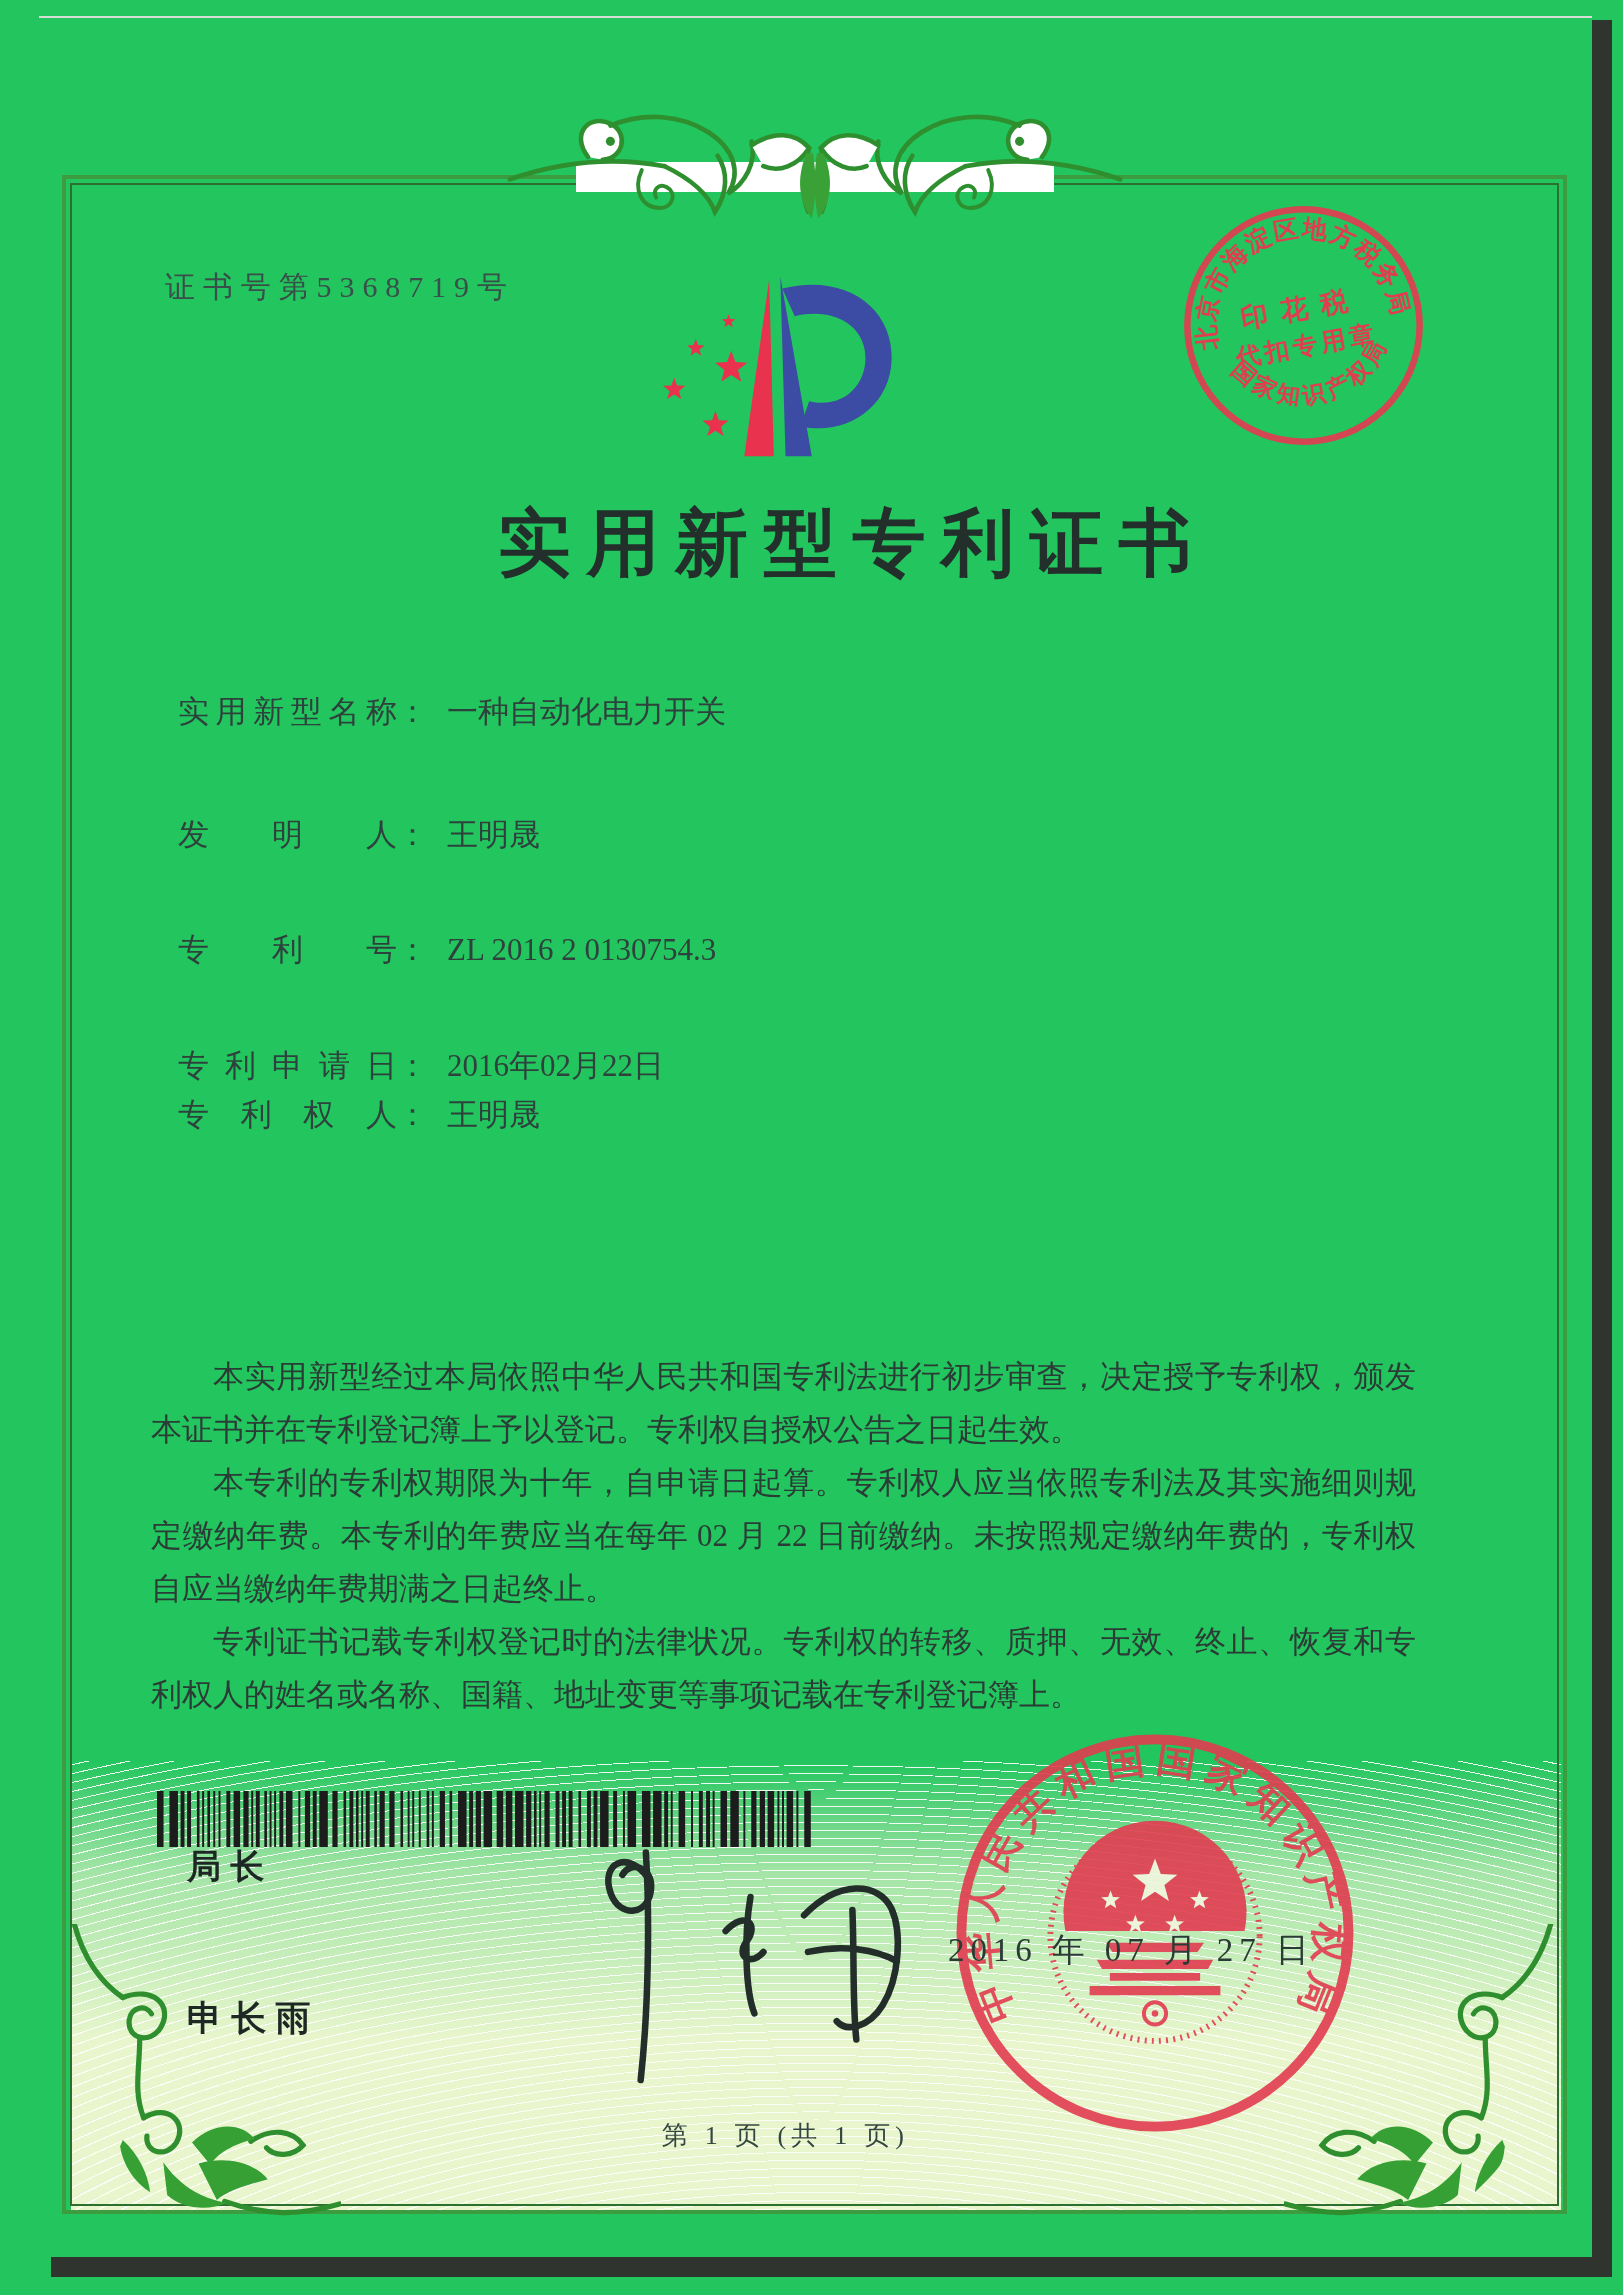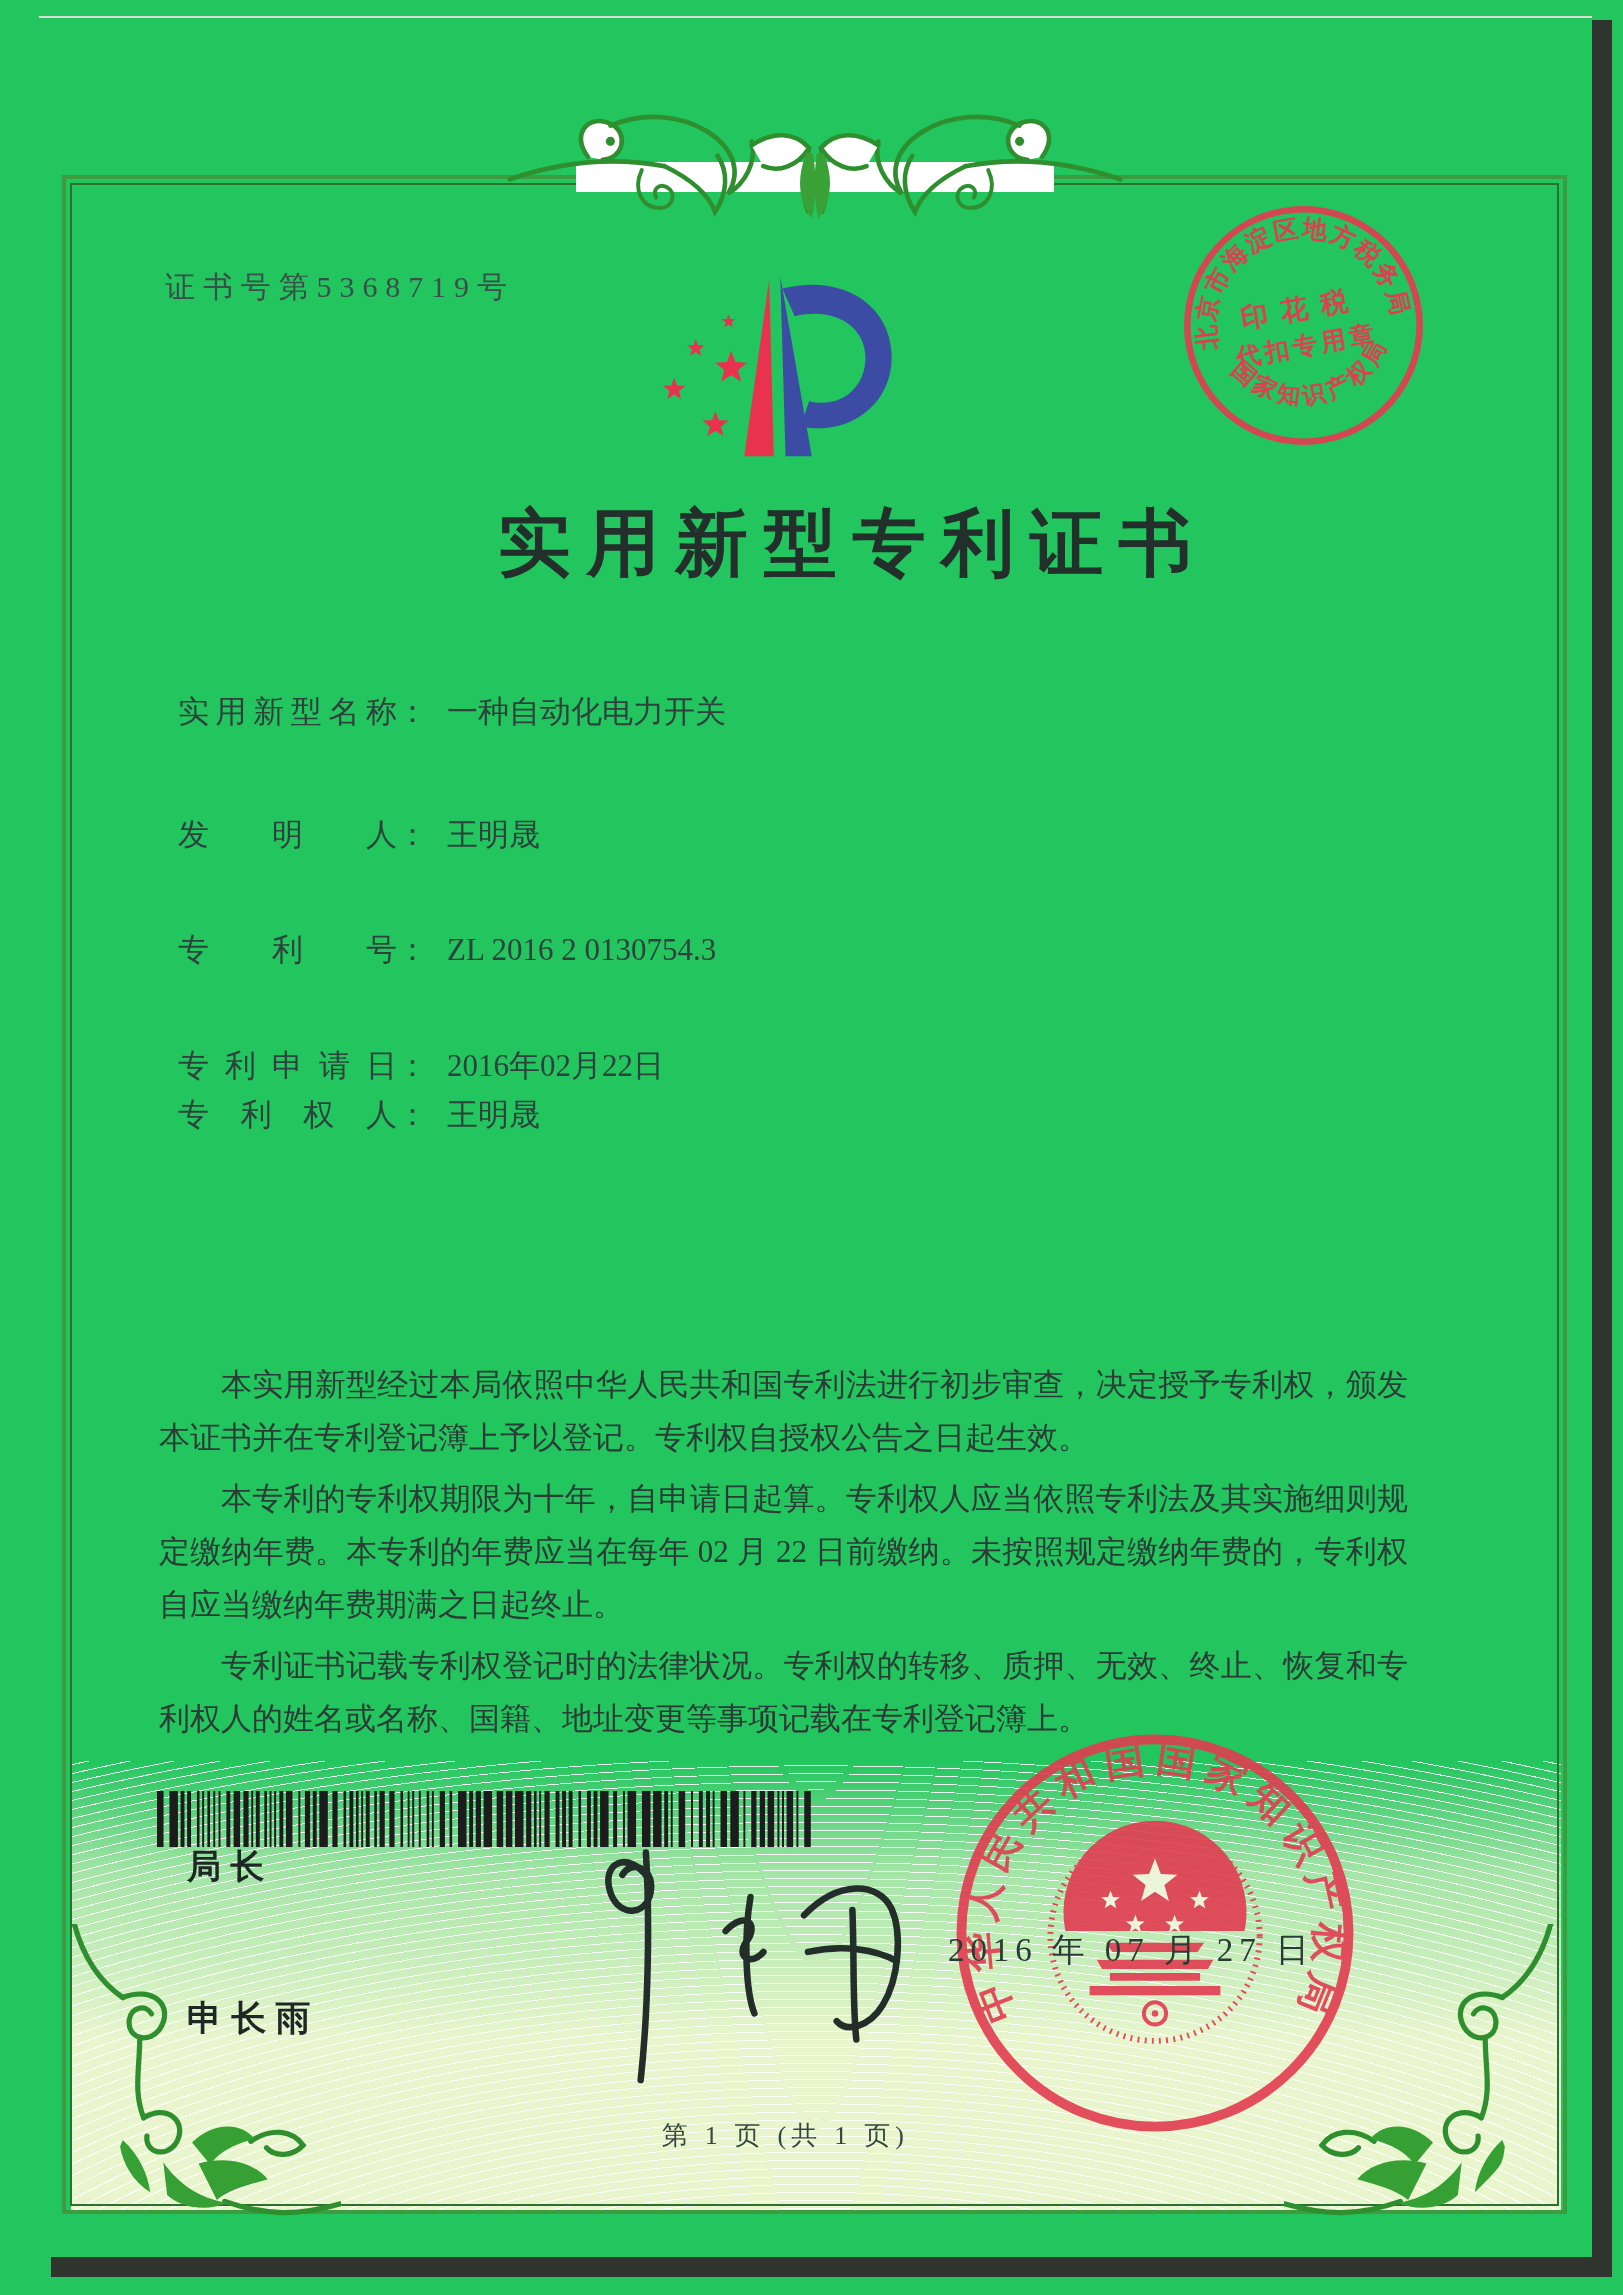--- a/index.html
+++ b/index.html
@@ -29,21 +29,21 @@
   .tax-stamp{position:absolute;left:1173px;top:195px;width:261px;height:261px;transform:rotate(-10deg);}
   .title{position:absolute;left:62px;top:495px;width:1505px;text-align:center;font-size:73px;
          font-weight:bold;letter-spacing:15.7px;color:#222f2b;margin-left:38px;}
   .field-row{position:absolute;left:178px;font-size:31px;color:#2e413c;white-space:nowrap;}
   .field-label{display:inline-block;width:219px;text-align:justify;text-align-last:justify;}
   .field-colon{display:inline-block;}
   .field-value{display:inline-block;margin-left:19px;font-family:Liberation Serif, serif;}
   .f0{top:691px}.f1{top:814px}.f2{top:929px}.f3{top:1045px}.f4{top:1094px}.f5{top:1276px}
   .body-text{position:absolute;left:151px;top:1350px;width:1265px;font-size:31px;line-height:53px;
              text-align:justify;color:#2b3b36;}
-  .body-text p{margin:8px;text-indent:2em;}
+  .body-text p{margin:0;text-indent:2em;}
   .barcode{position:absolute;left:157px;top:1791px;width:661px;height:56px;}
   .director-label{position:absolute;left:187px;top:1844px;font-size:34px;font-weight:700;color:#1d2723;
                   font-family:"Liberation Sans","DejaVu Sans",sans-serif;letter-spacing:9.2px;}
   .director-name{position:absolute;left:187px;top:1995px;font-size:35px;font-weight:600;color:#1d2723;
                  font-family:"Liberation Sans","DejaVu Sans",sans-serif;letter-spacing:9.2px;}
   .signature{position:absolute;left:550px;top:1833px;width:380px;height:281px;}
   .issue-seal{position:absolute;left:949px;top:1727px;width:412px;height:412px;}
   .seal-date{position:absolute;left:948px;top:1928px;font-size:33px;letter-spacing:5.9px;color:#2a3a34;}
   .footer-page{position:absolute;left:62px;top:2118px;width:1375px;text-align:center;font-size:26px;
                letter-spacing:5.2px;color:#33463f;margin-left:36px;}

